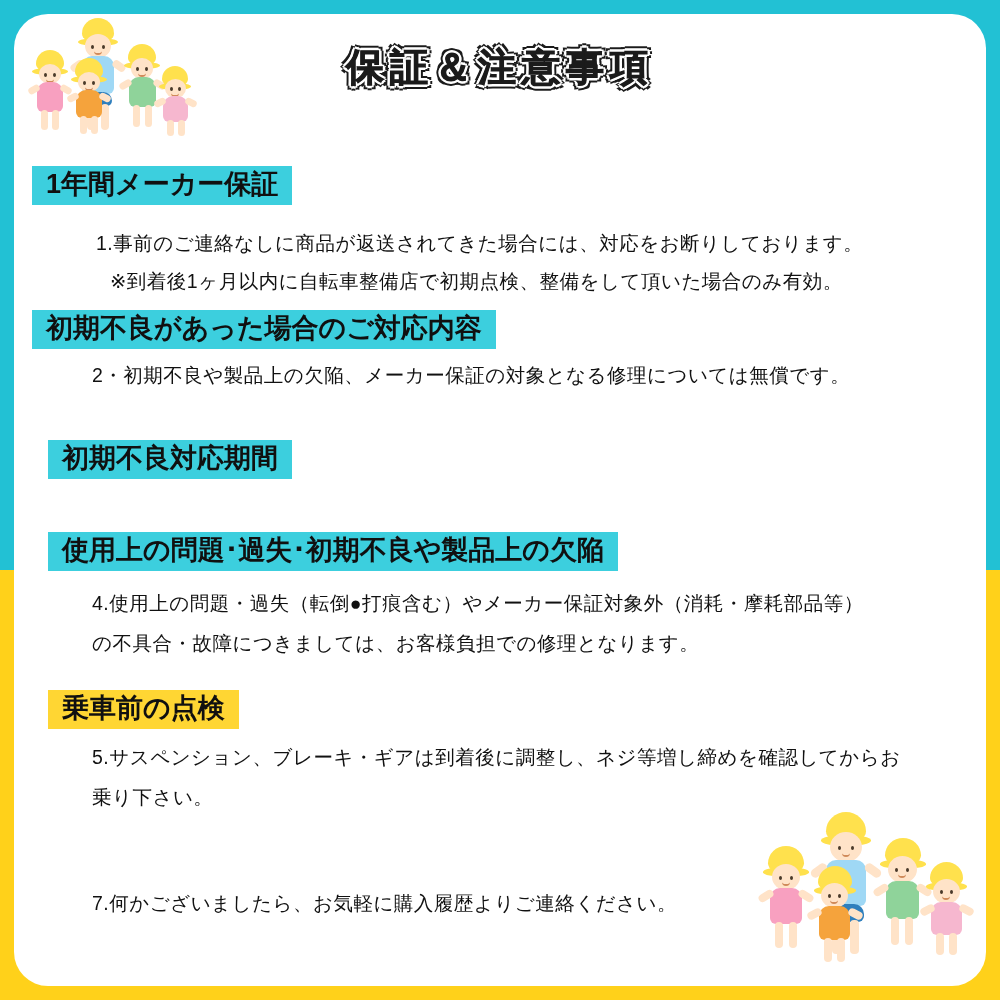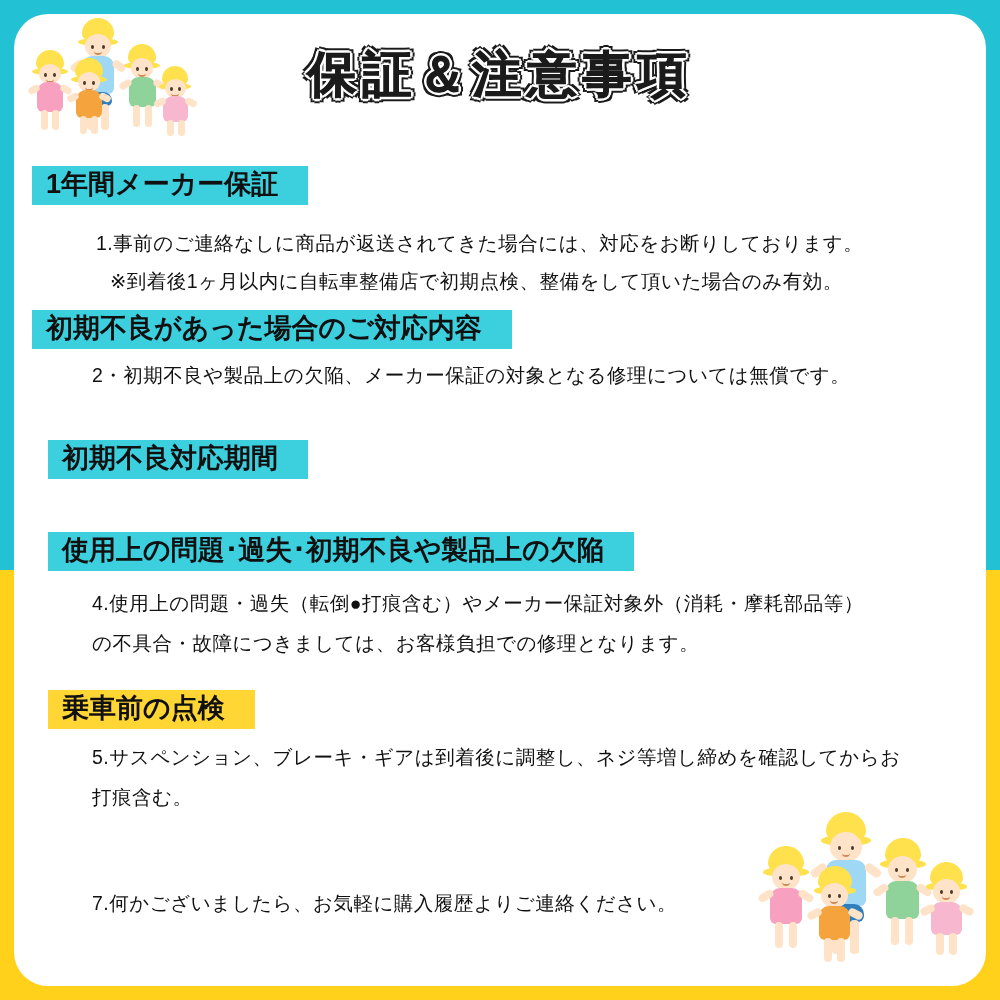--- a/index.html
+++ b/index.html
@@ -54,39 +54,39 @@
   .title-wrap {
     position: absolute;
     left: 0;
     top: 28px;
     width: 972px;
     text-align: center;
   }
   .title {
     display: inline-block;
     font-family: Liberation Serif, serif;
-    font-size: 49px;
+    font-size: 38px;
     font-weight: bold;
     letter-spacing: 6px;
     color: #1b1b1b;
     -webkit-text-stroke: 1px #1b1b1b;
     text-shadow:
        3px 0 0 #ffffff, -3px 0 0 #ffffff, 0 3px 0 #ffffff, 0 -3px 0 #ffffff,
        2px 2px 0 #ffffff, -2px 2px 0 #ffffff, 2px -2px 0 #ffffff, -2px -2px 0 #ffffff,
        5px 0 0 #1b1b1b, -5px 0 0 #1b1b1b, 0 5px 0 #1b1b1b, 0 -5px 0 #1b1b1b,
        4px 4px 0 #1b1b1b, -4px 4px 0 #1b1b1b, 4px -4px 0 #1b1b1b, -4px -4px 0 #1b1b1b;
   }
 
   
   .heading {
     position: absolute;
     font-size: 27px;
     font-weight: bold;
     color: #101010;
-    padding: 5px 30px 7px 14px;
+    padding: 5px 14px 7px 14px;
     white-space: nowrap;
     line-height: 1.0;
   }
   .heading.teal { background: #3ccfde; }
   .heading.yellow { background: #ffd633; }
 
   
   .line {
     position: absolute;
     font-size: 19.5px;
@@ -165,21 +165,21 @@
     <div class="line" style="left:78px; top:350px;">2・初期不良や製品上の欠陥、メーカー保証の対象となる修理については無償です。</div>
 
     <div class="heading teal" style="left:34px; top:426px;">初期不良対応期間</div>
 
     <div class="heading teal" style="left:34px; top:518px;">使用上の問題･過失･初期不良や製品上の欠陥</div>
     <div class="line" style="left:78px; top:578px;">4.使用上の問題・過失（転倒●打痕含む）やメーカー保証対象外（消耗・摩耗部品等）</div>
     <div class="line" style="left:78px; top:618px;">の不具合・故障につきましては、お客様負担での修理となります。</div>
 
     <div class="heading yellow" style="left:34px; top:676px;">乗車前の点検</div>
     <div class="line" style="left:78px; top:732px;">5.サスペンション、ブレーキ・ギアは到着後に調整し、ネジ等増し締めを確認してからお</div>
-    <div class="line" style="left:78px; top:772px;">打痕含む。</div>
+    <div class="line" style="left:78px; top:772px;">乗り下さい。</div>
 
     <div class="line" style="left:78px; top:878px;">7.何かございましたら、お気軽に購入履歴よりご連絡ください。</div>
 
     <div class="kids" style="left:8px; top:0px; width:190px; height:120px;">
 
       <div class="kid" style="left:6px; top:36px; width:44px; height:84px;">
         <div class="helmet" style="left:8px; top:0px; width:28px; height:22px; background:#ffe14d;">
           <div class="brim" style="background:#ffe14d;"></div>
         </div>
         <div class="face" style="left:11px; top:14px; width:22px; height:20px;">

